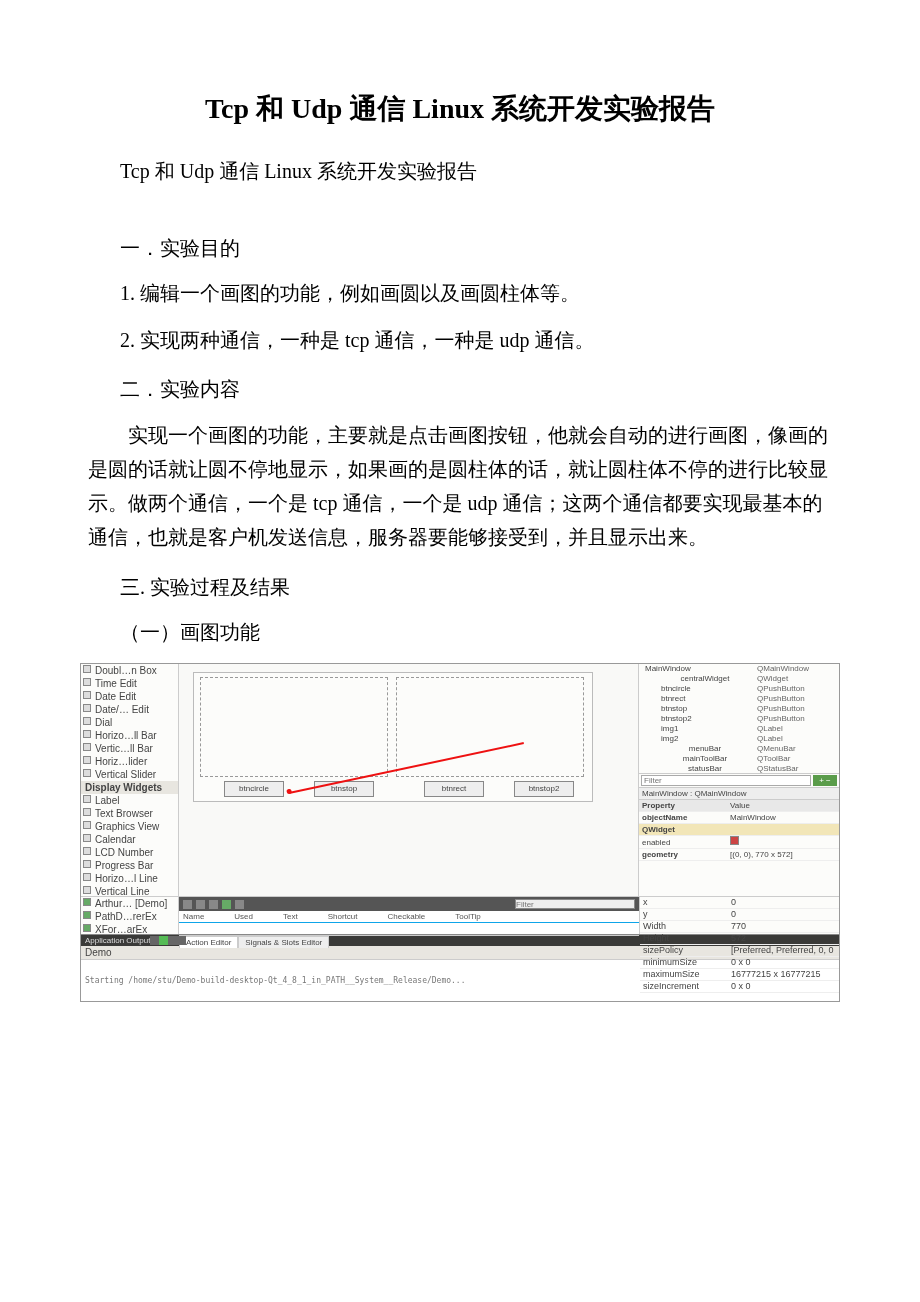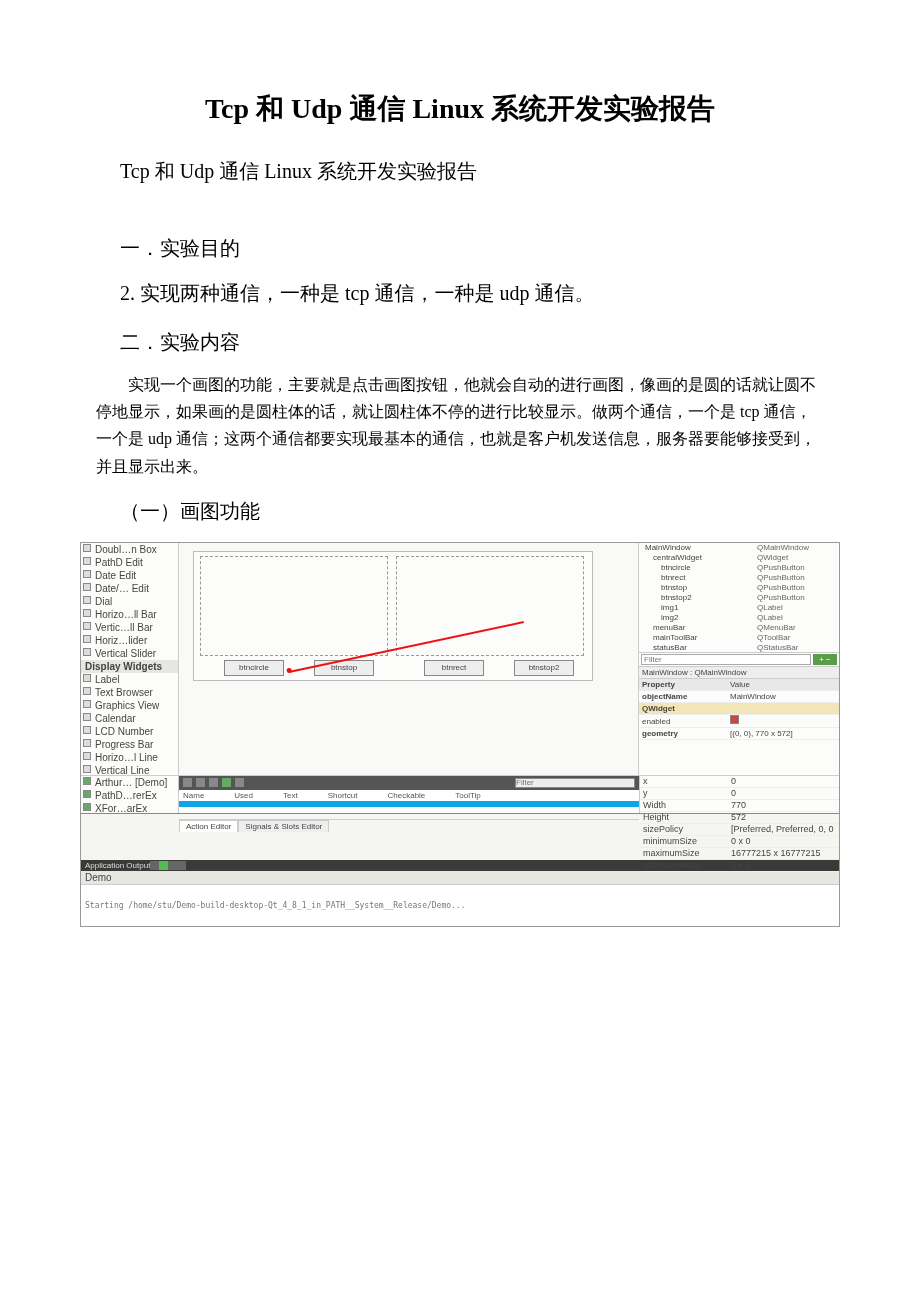--- a/index.html
+++ b/index.html
@@ -29,24 +29,24 @@
     margin: 20px 0 15px 0;
     text-indent: 2em;
   }
   .numbered {
     font-size: 20px;
     margin: 15px 0;
     text-indent: 2em;
     line-height: 1.6;
   }
   .para {
-    font-size: 16px;
+    font-size: 20px;
     line-height: 1.7;
     text-indent: 2em;
-    margin: 15px 16px;
+    margin: 15px 8px;
   }
   .watermark {
     position: absolute;
     top: 690px;
     left: 140px;
     font-size: 38px;
     color: #e0e0e0;
     font-family: Arial, sans-serif;
     font-weight: 300;
     letter-spacing: 2px;
@@ -142,21 +142,21 @@
   }
   .object-tree {
     height: 110px;
     border-bottom: 1px solid #ccc;
     overflow: hidden;
   }
   .tree-row { display: flex; padding: 0 2px; line-height: 10px; white-space: nowrap; position: relative; }
   .tree-row .n { flex: 1; padding-left: 8px; }
   .tree-row .c { width: 80px; color: #666; }
   .tree-row.l1 .n { padding-left: 4px; }
-  .tree-row.l2 .n { padding-left: 12px; }
+  .tree-row.l2 .n { padding-left: 12px; text-align: center; }
   .tree-row.l3 .n { padding-left: 20px; }
   .filter-bar {
     display: flex; height: 14px; align-items: center;
     border-bottom: 1px solid #ccc; padding: 0 2px;
   }
   .filter-bar input {
     flex: 1; height: 11px; font-size: 8px;
     border: 1px solid #aaa; padding: 0 2px;
     background: #fff;
   }
@@ -193,21 +193,21 @@
     padding: 0 4px; font-size: 8px;
   }
   .action-toolbar .ti { width:9px; height:9px; background:#888; }
   .action-toolbar .ti.g { background:#6a6; }
   .action-toolbar input {
     flex: 1; max-width: 120px; height: 10px; font-size: 8px;
     border: 1px solid #888; background:#eee; margin-left:auto;
   }
   .action-headers {
     display: flex; font-size: 8px; color: #555;
-    padding: 1px 4px; border-bottom: 6px solid #0ea5e9;
+    padding: 1px 4px; border-bottom: 1px solid #0ea5e9;
   }
   .action-headers span { margin-right: 30px; }
   .action-tabs {
     display: flex; font-size: 8px;
     border-top: 1px solid #ccc; margin-top: 12px;
   }
   .action-tabs .t {
     padding: 1px 6px; border: 1px solid #ccc;
     background: #eee; border-bottom: none;
   }
@@ -215,21 +215,21 @@
   .mid-right {
     width: 200px; background: #fcfcfa;
     border-left: 1px solid #ccc;
   }
   .qt-bottom {
     border-top: 1px solid #888;
   }
   .out-bar {
     background: #3a3a38; color: #ddd;
     font-size: 8px; padding: 1px 4px;
-    display: flex; align-items: flex-end;  margin-top: 46px;
+    display: flex; align-items: flex-end; 
   }
   .out-bar .ob { width:9px; height:9px; background:#666; }
   .out-bar .ob.g { background:#5b5; }
   .out-tab {
     background: #e8e6e0; font-size: 10px;
     padding: 1px 4px; border-bottom: 1px solid #ccc;
   }
   .out-text {
     background: #fff; color: #777;
     font-size: 8px; padding: 16px 4px;
@@ -240,33 +240,35 @@
 </head>
 <body>
 
 <div class="content">
 
 <h1>Tcp 和 Udp 通信 Linux 系统开发实验报告</h1>
 
 <p class="subtitle">Tcp 和 Udp 通信 Linux 系统开发实验报告</p>
 
 <p class="section-head">一．实验目的</p>
+<p class="numbered">1. 编辑一个画图的功能，例如画圆以及画圆柱体等。</p>
 <p class="numbered">2. 实现两种通信，一种是 tcp 通信，一种是 udp 通信。</p>
 
 <p class="section-head">二．实验内容</p>
 <p class="para">实现一个画图的功能，主要就是点击画图按钮，他就会自动的进行画图，像画的是圆的话就让圆不停地显示，如果画的是圆柱体的话，就让圆柱体不停的进行比较显示。做两个通信，一个是 tcp 通信，一个是 udp 通信；这两个通信都要实现最基本的通信，也就是客户机发送信息，服务器要能够接受到，并且显示出来。</p>
 
+<p class="section-head">三. 实验过程及结果</p>
 <p class="numbered">（一）画图功能</p>
 
 <div class="qt-screenshot">
   <div class="qt-top">
 
     <div class="widget-panel" id="widget-box">
           <div class="widget-item"><span class="wi-icon"></span><span>Doubl…n Box</span></div>
-          <div class="widget-item"><span class="wi-icon"></span><span>PathD Edit</span></div>
+          <div class="widget-item"><span class="wi-icon"></span><span>Time Edit</span></div>
           <div class="widget-item"><span class="wi-icon"></span><span>Date Edit</span></div>
           <div class="widget-item"><span class="wi-icon"></span><span>Date/… Edit</span></div>
           <div class="widget-item"><span class="wi-icon"></span><span>Dial</span></div>
           <div class="widget-item"><span class="wi-icon"></span><span>Horizo…ll Bar</span></div>
           <div class="widget-item"><span class="wi-icon"></span><span>Vertic…ll Bar</span></div>
           <div class="widget-item"><span class="wi-icon"></span><span>Horiz…lider</span></div>
           <div class="widget-item"><span class="wi-icon"></span><span>Vertical Slider</span></div>
           <div class="widget-item cat"><span>Display Widgets</span></div>
           <div class="widget-item"><span class="wi-icon"></span><span>Label</span></div>
           <div class="widget-item"><span class="wi-icon"></span><span>Text Browser</span></div>

